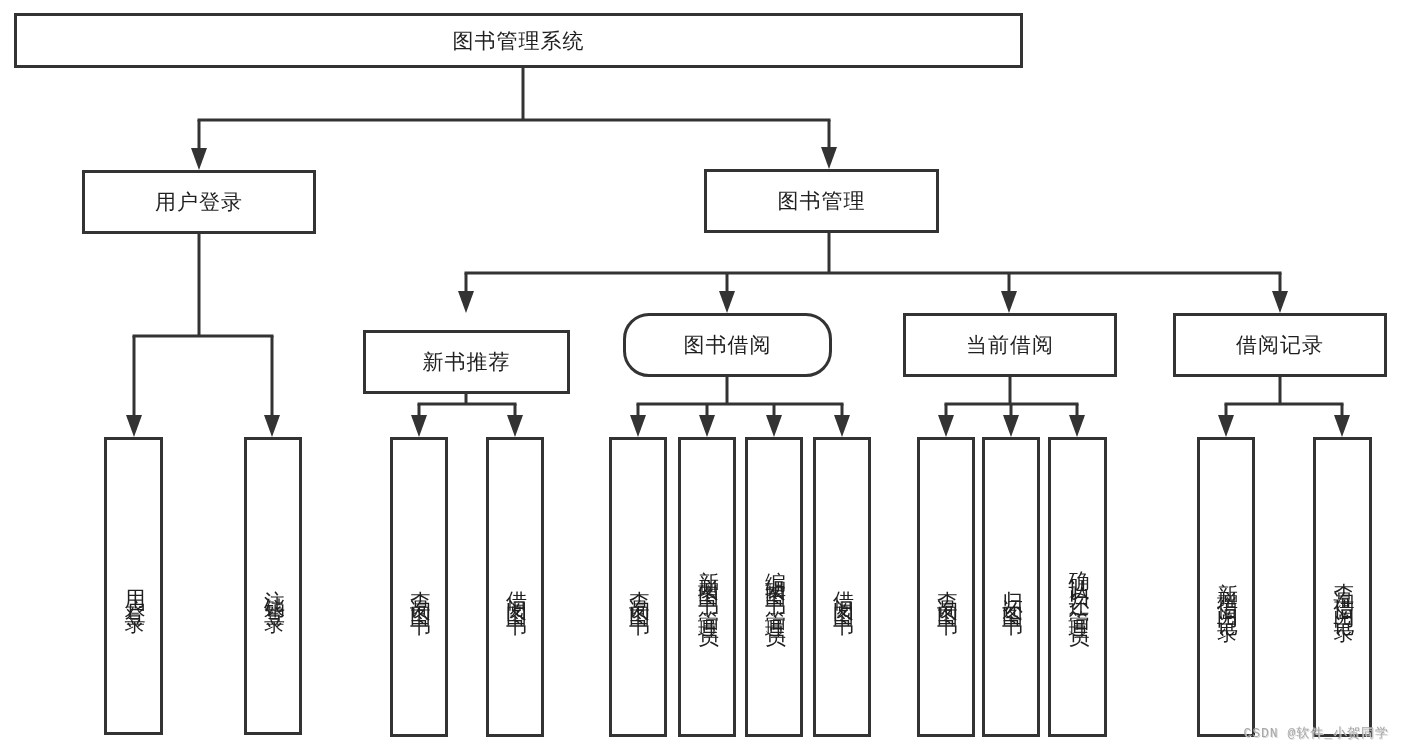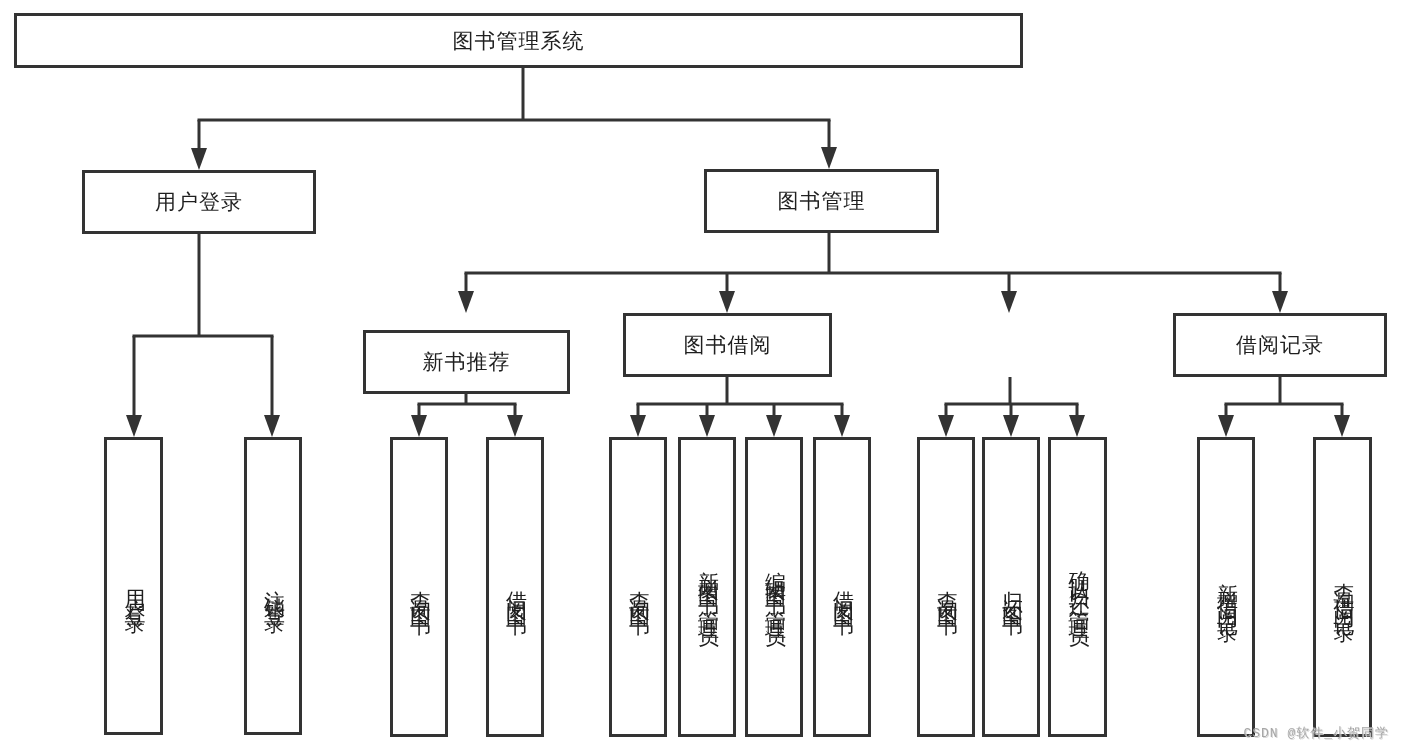--- a/index.html
+++ b/index.html
@@ -147,21 +147,22 @@
       <polygon points="1334,415 1350,415 1342,437"></polygon>
     </g>
   </svg>
 
   <div class="node hbox" style="left:14px; top:13px; width:1009px; height:55px;">图书管理系统</div>
 
   <div class="node hbox" style="left:82px; top:170px; width:234px; height:64px;">用户登录</div>
   <div class="node hbox" style="left:704px; top:169px; width:235px; height:64px;">图书管理</div>
 
   <div class="node hbox" style="left:363px; top:313px; width:207px; height:64px;margin-top:17px;">新书推荐</div>
-  <div class="node hbox" style="left:623px; top:313px; width:209px; height:64px;">图书借阅</div>
+  <div class="node hbox" style="left:623px; top:313px; width:209px; height:64px;border-radius:26px;">图书借阅</div>
+  <div class="node hbox" style="left:903px; top:313px; width:214px; height:64px;">当前借阅</div>
   <div class="node hbox" style="left:1173px; top:313px; width:214px; height:64px;">借阅记录</div>
 
   <div class="node vbox" style="left:104px; top:437px; width:59px; height:298px;">用户登录</div>
   <div class="node vbox" style="left:244px; top:437px; width:58px; height:298px;">注销登录</div>
 
   <div class="node vbox" style="left:390px; top:437px; width:58px; height:300px;">查询图书</div>
   <div class="node vbox" style="left:486px; top:437px; width:58px; height:300px;">借阅图书</div>
 
   <div class="node vbox" style="left:609px; top:437px; width:58px; height:300px;">查询图书</div>
   <div class="node vbox" style="left:678px; top:437px; width:58px; height:300px;">新增图书（管理员）</div>

